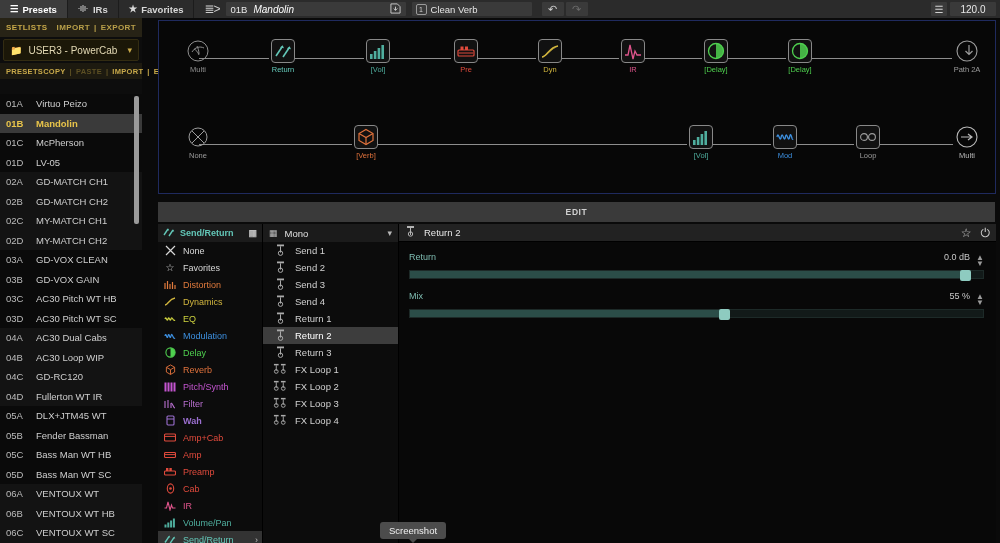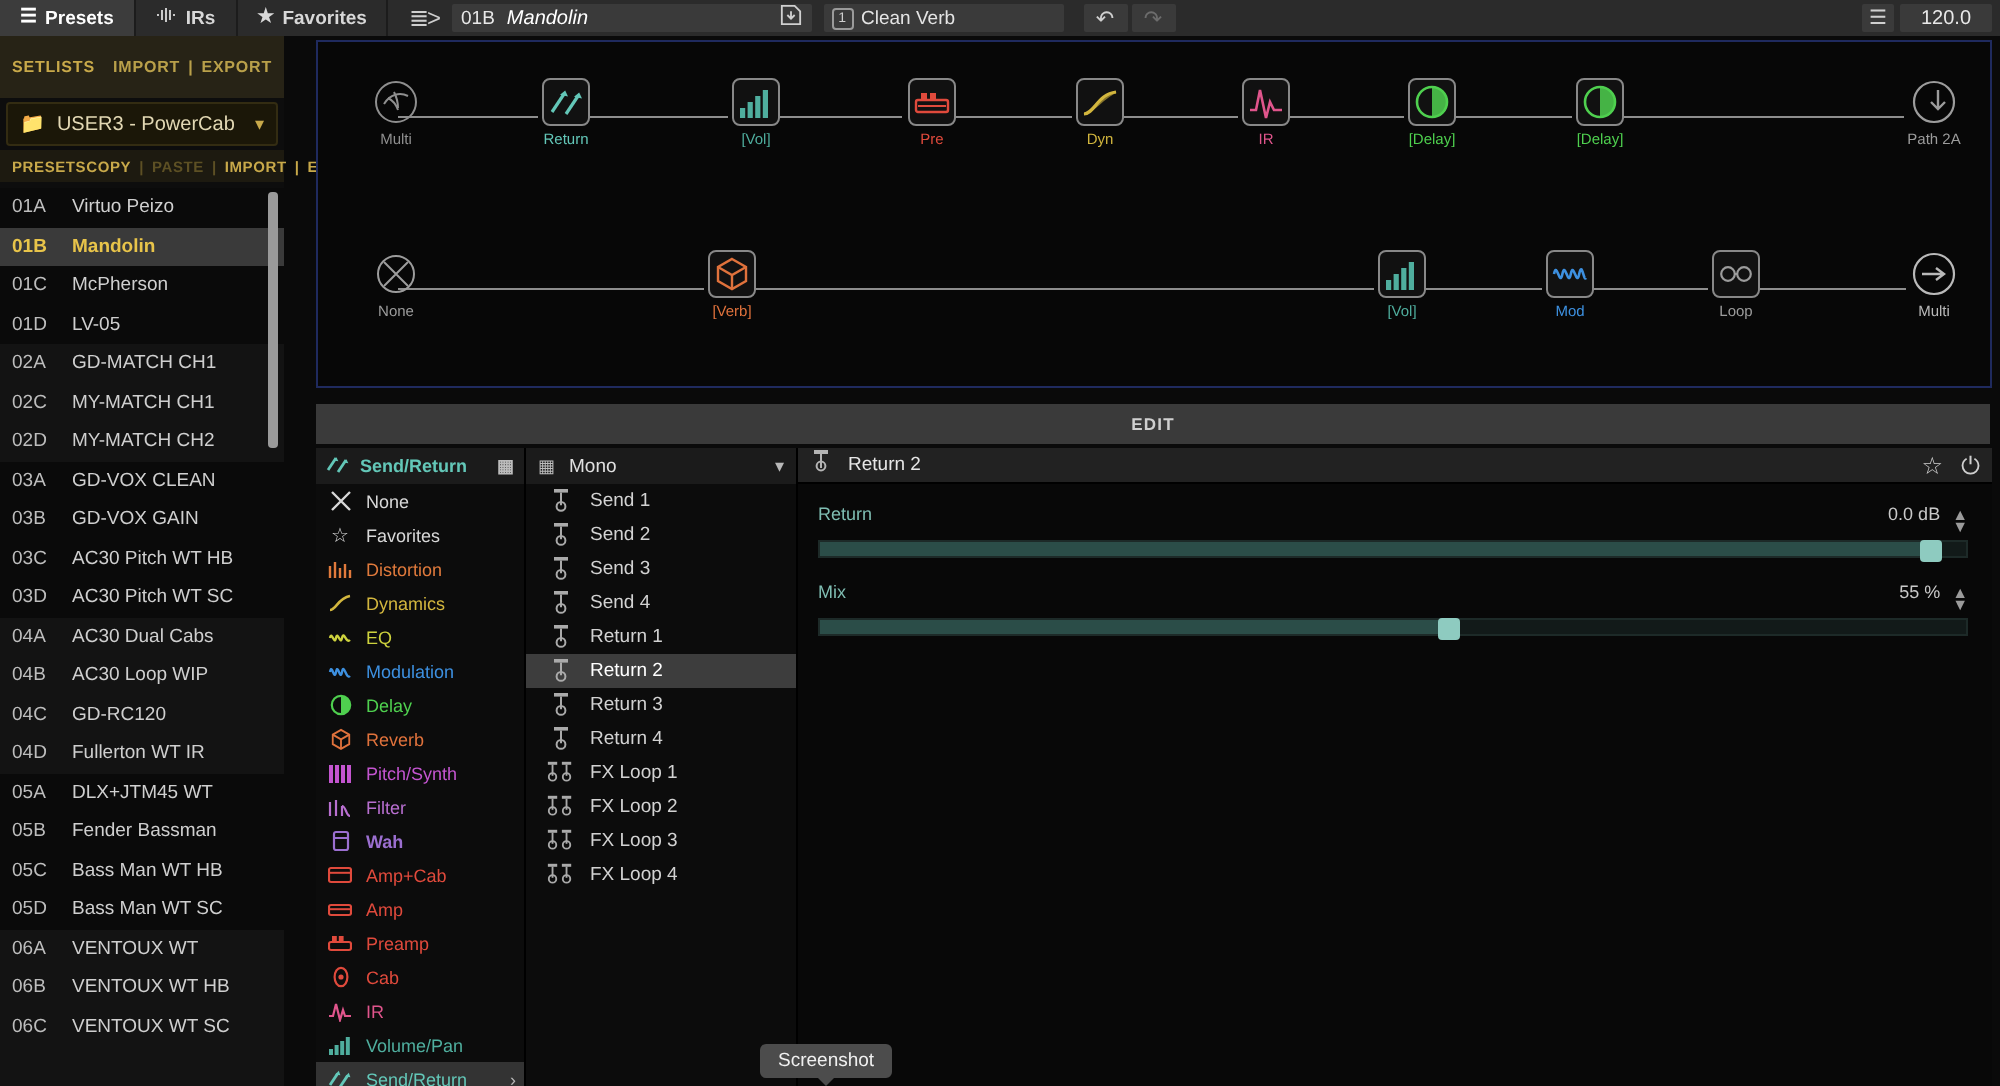--- a/index.html
+++ b/index.html
@@ -56,21 +56,21 @@
   .tb-right { margin-left: auto; display: flex; align-items: center; gap: 3px; padding-right: 4px; }
   .tempo-box {
     min-width: 46px; height: 14px; background: #3a3a3a; border-radius: 1px;
     display: flex; align-items: center; justify-content: center;
     font-size: 10px; color: #e8e8e8;
   }
 
   
   .sidebar { position: absolute; left: 0; top: 18px; width: 142px; height: 525px; background: #0d0d0d; }
   .sl-head {
-    height: 31px; background: #272316; display: flex; align-items: center;
+    height: 19px; background: #272316; display: flex; align-items: center;
     padding: 0 6px; color: #c8a94a; font-size: 8px; font-weight: bold; letter-spacing: .4px;
   }
   .sl-head .sp { margin-left: auto; display: flex; gap: 4px; align-items: center; }
   .sl-head .sp span { color: #b9a04a; }
   .sl-head .sep { color: #5d5024; }
   .sl-sel {
     height: 22px; margin: 2px 3px; background: #1b1708; border: 1px solid #332c12;
     border-radius: 2px; display: flex; align-items: center; padding: 0 6px; gap: 6px;
   }
   .folder-ico { color: #c8a94a; font-size: 10px; }
@@ -290,20 +290,24 @@
           <span class="pid">01C</span>
           <span class="pnm">McPherson</span>
         </div>
         <div class="pr-row g0">
           <span class="pid">01D</span>
           <span class="pnm">LV-05</span>
         </div>
         <div class="pr-row g1">
           <span class="pid">02A</span>
           <span class="pnm">GD-MATCH CH1</span>
+        </div>
+        <div class="pr-row g1">
+          <span class="pid">02B</span>
+          <span class="pnm">GD-MATCH CH2</span>
         </div>
         <div class="pr-row g1">
           <span class="pid">02C</span>
           <span class="pnm">MY-MATCH CH1</span>
         </div>
         <div class="pr-row g1">
           <span class="pid">02D</span>
           <span class="pnm">MY-MATCH CH2</span>
         </div>
         <div class="pr-row g0">
@@ -810,30 +814,20 @@
           </div>
           <div class="item-row">
             <span class="ii">
               <svg width="11" height="13" viewBox="0 0 11 13">
                 <rect x="2" y="0.5" width="7" height="1.8" fill="#aaa"></rect>
                 <line x1="5.5" y1="2.3" x2="5.5" y2="8.6" stroke="#aaa" stroke-width="1"></line>
                 <circle cx="5.5" cy="9.2" r="2.2" fill="none" stroke="#aaa" stroke-width="1"></circle>
               </svg>
             </span>
             <span>Return 3</span>
-          </div>
-          <div class="item-row">
-            <span class="ii">
-              <svg width="11" height="13" viewBox="0 0 11 13">
-                <rect x="2" y="0.5" width="7" height="1.8" fill="#aaa"></rect>
-                <line x1="5.5" y1="2.3" x2="5.5" y2="8.6" stroke="#aaa" stroke-width="1"></line>
-                <circle cx="5.5" cy="9.2" r="2.2" fill="none" stroke="#aaa" stroke-width="1"></circle>
-              </svg>
-            </span>
-            <span>Return 4</span>
           </div>
           <div class="item-row">
             <span class="ii">
               <svg width="15" height="13" viewBox="0 0 15 13">
                 <rect x="1" y="0.5" width="5" height="1.6" fill="#aaa"></rect>
                 <rect x="8.5" y="0.5" width="5" height="1.6" fill="#aaa"></rect>
                 <line x1="3.5" y1="2" x2="3.5" y2="8" stroke="#aaa" stroke-width="1"></line>
                 <line x1="11" y1="2" x2="11" y2="8" stroke="#aaa" stroke-width="1"></line>
                 <circle cx="3.5" cy="8.6" r="2" fill="none" stroke="#aaa" stroke-width="1"></circle>
                 <circle cx="11" cy="8.6" r="2" fill="none" stroke="#aaa" stroke-width="1"></circle>

